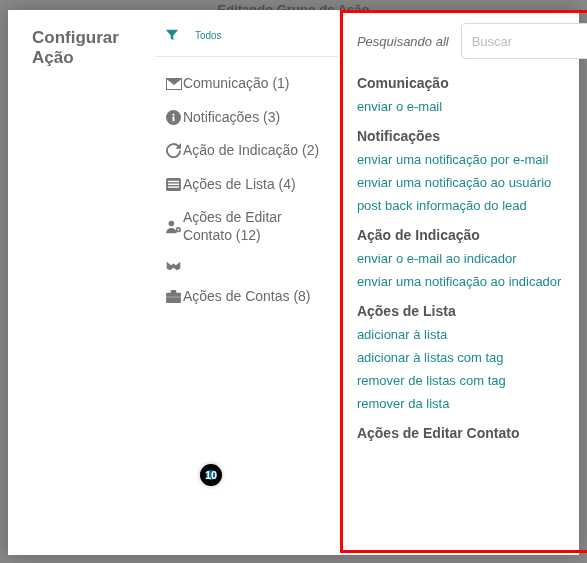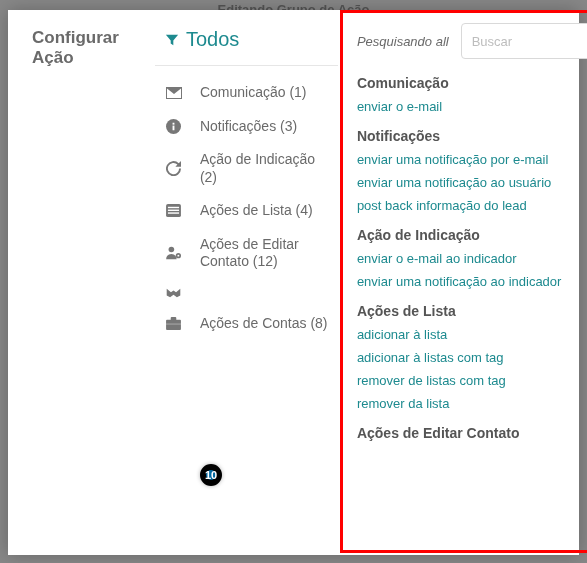--- a/index.html
+++ b/index.html
@@ -41,31 +41,31 @@
     min-height: 0;
   }
   .sidebar {
     width: 195px;
     padding: 12px 0 0 12px;
     overflow: hidden;
   }
   .filter-row {
     display: flex;
     align-items: center;
-    gap: 7px;
+    gap: 16px;
     padding: 6px 10px 14px 10px;
     color: #1d8a8f;
-    font-size: 20px;
+    font-size: 10px;
     border-bottom: 1px solid #e6e6e6;
     margin-bottom: 10px;
   }
   .sidebar-item {
     display: flex;
     align-items: center;
-    gap: 17px;
+    gap: 0;
     padding: 8px 10px;
     color: #6a6a6a;
     font-size: 14px;
     cursor: pointer;
     line-height: 1.25;
   }
   .sidebar-item .sicon {
     width: 18px;
     color: #777;
     flex-shrink: 0;

